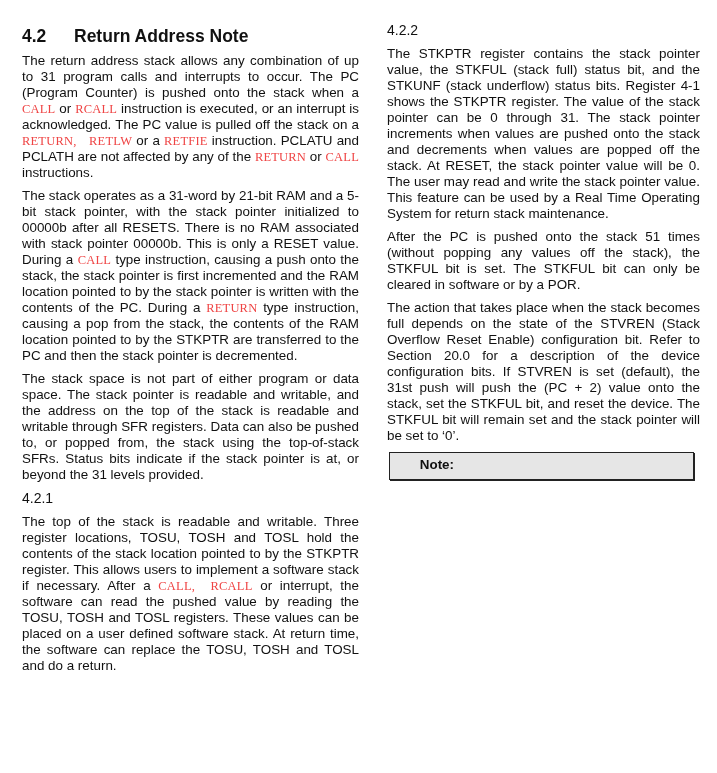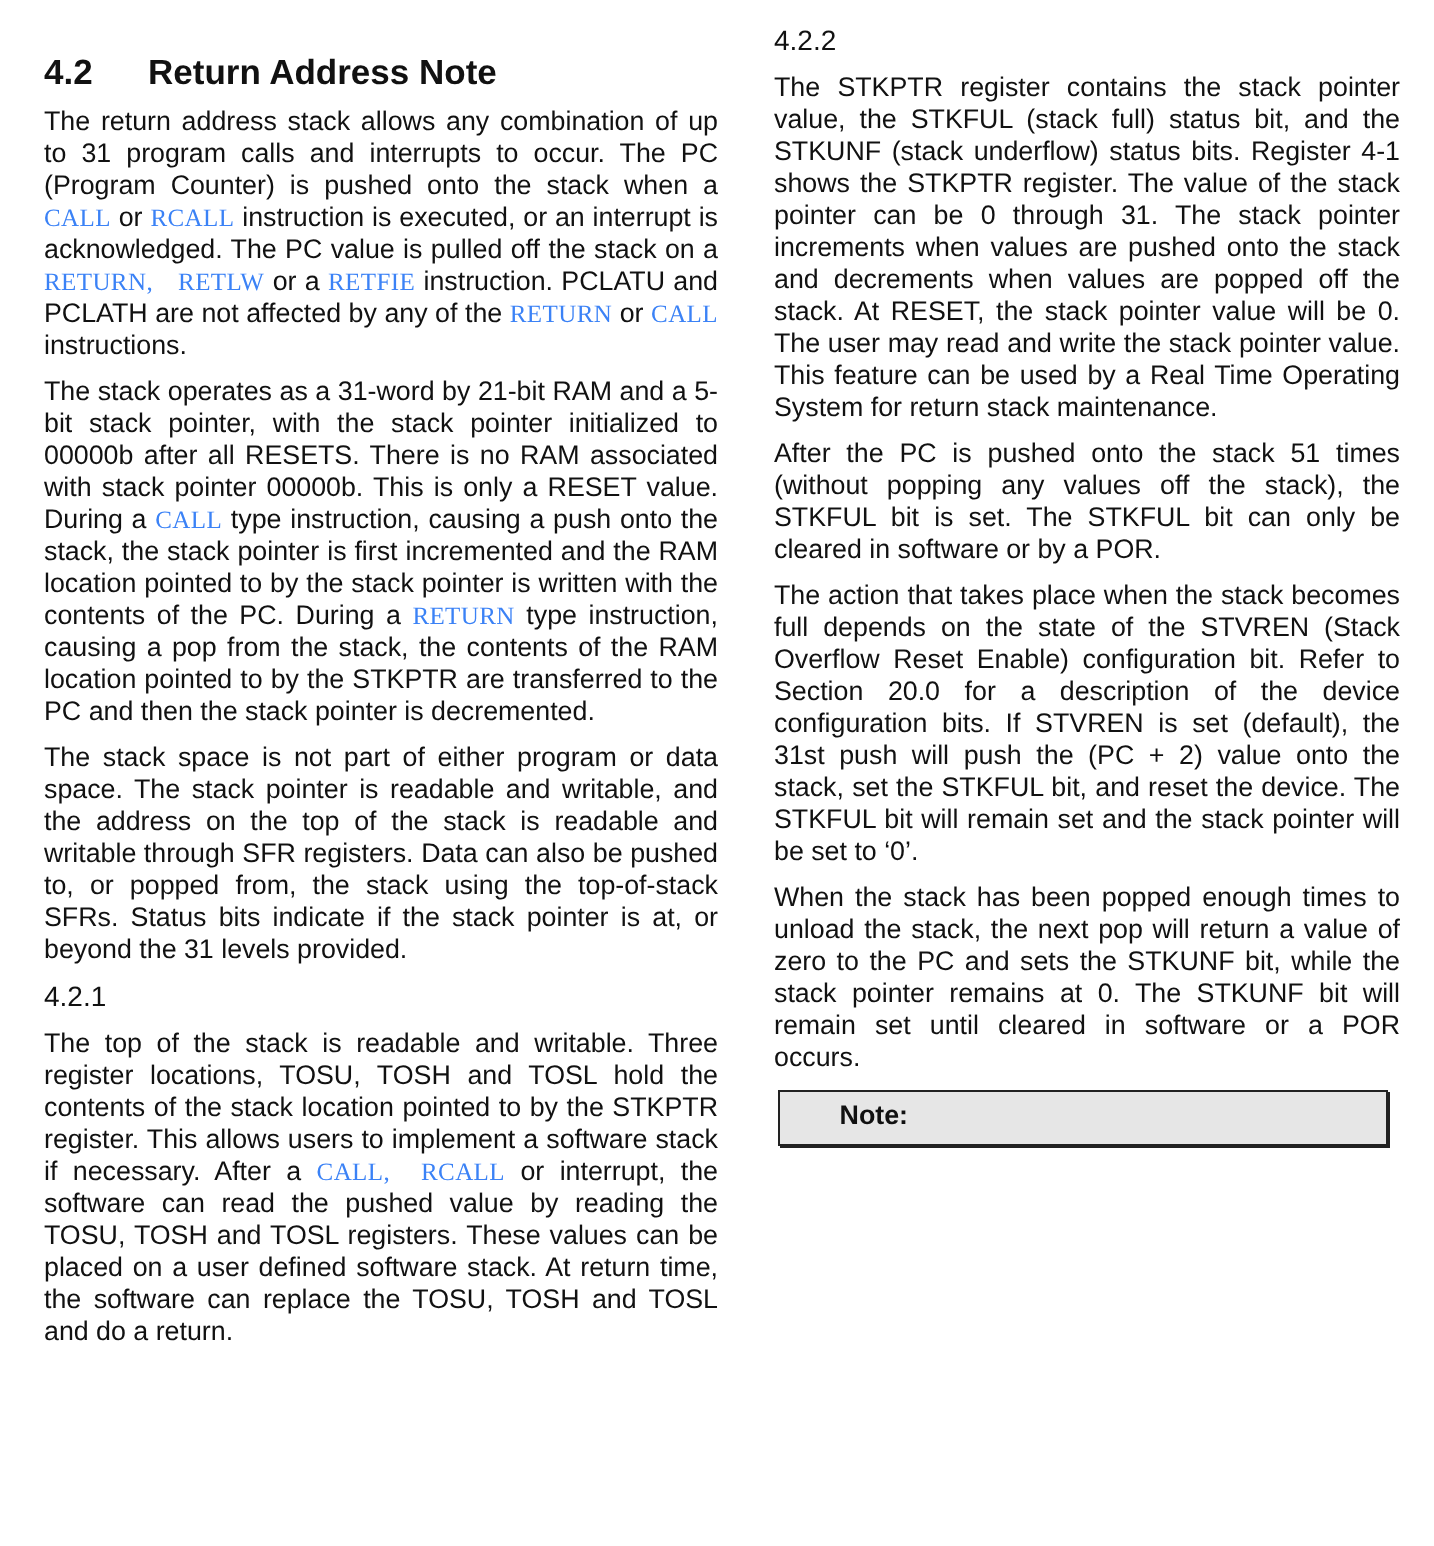--- a/index.html
+++ b/index.html
@@ -5,33 +5,33 @@
     html, body { margin: 0; padding: 0; background: #ffffff; }
     body {
       width: 717px; height: 773px; position: relative; overflow: hidden;
       font-family: "Liberation Sans", sans-serif; color: #111;
       font-size: 13.4px; line-height: 16px;
     }
     .col { position: absolute; top: 12px; width: 337px; }
     #col-left { left: 22px; }
     #col-right { left: 387px; width: 313px; }
     p { margin: 0 0 7px 0; text-align: justify; }
-    .mono { font-family: "Liberation Serif", serif; font-size: 12.5px; letter-spacing: 0.2px; color: #3b82f6; }
+    .mono { font-family: "Liberation Serif", serif; font-size: 12.5px; letter-spacing: 0.2px; color: #ef4444; }
     h2 {
       font-size: 17.5px; font-weight: bold; margin: 14px 0 7px 0; line-height: 20px;
       display: flex;
     }
     h2 .num { width: 52px; display: inline-block; }
     h3 {
       font-size: 14px; font-weight: normal; margin: 6px 0 8px 0; line-height: 16px;
       display: flex;
     }
     h3 .num { width: 68px; flex: 0 0 68px; display: inline-block; }
     h3 .ttl { display: inline-block; letter-spacing: 0.2px; }
-    #col-right h3 { margin-top: 0; }
+    #col-right h3 { margin-top: 10px; }
     .note-box {
       margin-top: 8px; margin-left: 2px;
       border: 1px solid #222; background: #e6e6e6;
       padding: 4px 8px 6px 12px; display: flex;
       width: 305px; box-sizing: border-box;
       box-shadow: 1px 1px 0 #222;
     }
     .note-label { font-weight: bold; flex: 0 0 52px; text-align: right; }
     .note-text { text-align: justify; flex: 1; }
   </style>
@@ -52,17 +52,16 @@
   <p>The top of the stack is readable and writable. Three register locations, TOSU, TOSH and TOSL hold the contents of the stack location pointed to by the STKPTR register. This allows users to implement a software stack if necessary. After a <span class="mono">CALL,</span>&nbsp;&nbsp;<span class="mono">RCALL</span> or interrupt, the software can read the pushed value by reading the TOSU, TOSH and TOSL registers. These values can be placed on a user defined software stack. At return time, the software can replace the TOSU, TOSH and TOSL and do a return.</p>
 </div>
 
 <div id="col-right" class="col">
   <h3>
     <span class="num">4.2.2</span>
   </h3>
   <p>The STKPTR register contains the stack pointer value, the STKFUL (stack full) status bit, and the STKUNF (stack underflow) status bits. Register 4-1 shows the STKPTR register. The value of the stack pointer can be 0 through 31. The stack pointer increments when values are pushed onto the stack and decrements when values are popped off the stack. At RESET, the stack pointer value will be 0. The user may read and write the stack pointer value. This feature can be used by a Real Time Operating System for return stack maintenance.</p>
   <p>After the PC is pushed onto the stack 51 times (without popping any values off the stack), the STKFUL bit is set. The STKFUL bit can only be cleared in software or by a POR.</p>
   <p>The action that takes place when the stack becomes full depends on the state of the STVREN (Stack Overflow Reset Enable) configuration bit. Refer to Section 20.0 for a description of the device configuration bits. If STVREN is set (default), the 31st push will push the (PC + 2) value onto the stack, set the STKFUL bit, and reset the device. The STKFUL bit will remain set and the stack pointer will be set to ‘0’.</p>
-  <p>When the stack has been popped enough times to unload the stack, the next pop will return a value of zero to the PC and sets the STKUNF bit, while the stack pointer remains at 0. The STKUNF bit will remain set until cleared in software or a POR occurs.</p>
   <div class="note-box">
     <span class="note-label">Note:</span>
   </div>
 </div>
 
 </body></html>

